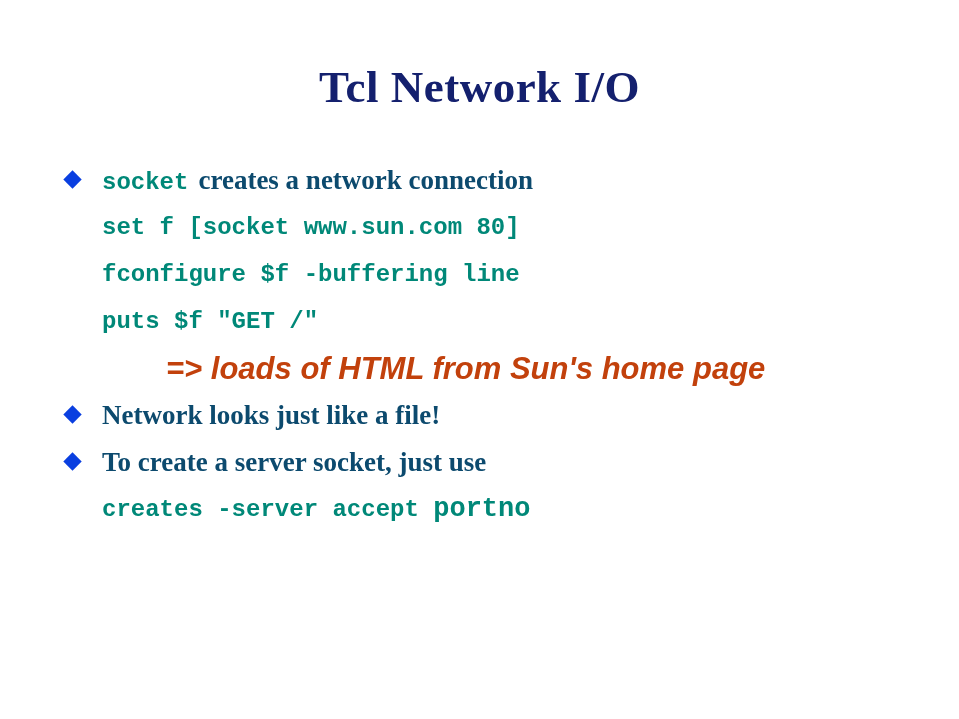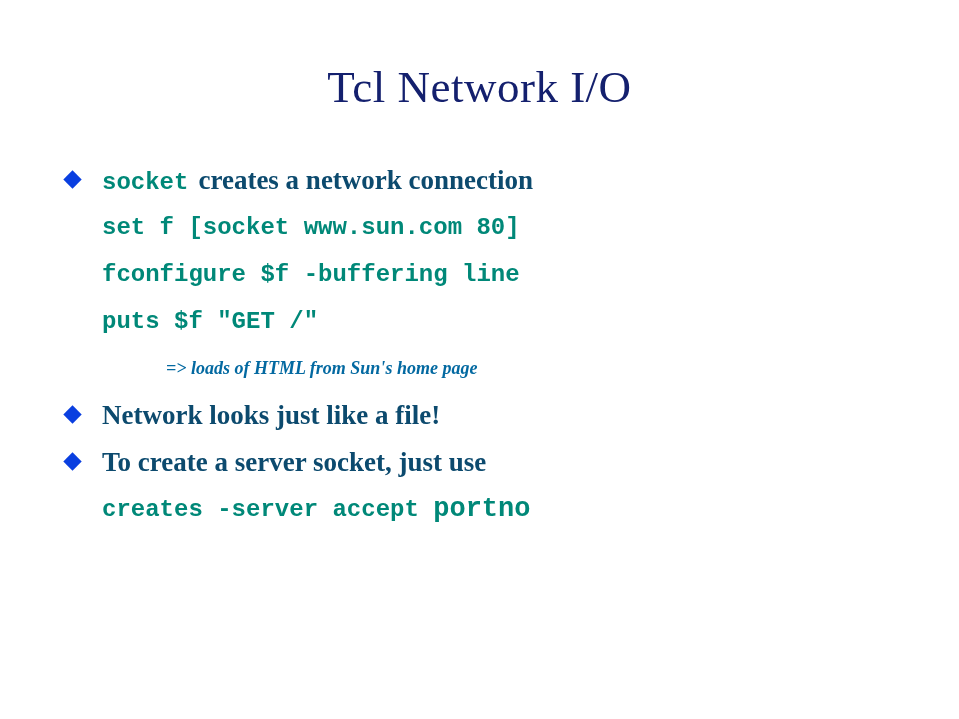--- a/index.html
+++ b/index.html
@@ -24,21 +24,21 @@
   }
 
   
   .slide-title {
     position: absolute;
     top: 62px;
     left: 0;
     width: 959px;
     text-align: center;
     font-family: "Liberation Serif", "DejaVu Serif", serif;
-    font-weight: normal;
+    font-weight: bold;
     font-size: 45px;
     line-height: 50px;
     color: #14206e;
     letter-spacing: 0.5px;
     white-space: nowrap;
   }
 
   
   .body-block {
     position: absolute;
@@ -95,25 +95,25 @@
   
   .code-row {
     padding-left: 44px;
   }
 
   
   .result-row {
     padding-left: 108px;
   }
   .result {
-    font-family: Liberation Serif, serif;
+    font-family: Liberation Sans, sans-serif;
     font-weight: bold;
     font-style: italic;
-    font-size: 18px;
-    color: #0369a1;
+    font-size: 31px;
+    color: #c2410c;
     vertical-align: baseline;
   }
 
   .gap-sm { display: inline-block; width: 10px; }
 </style>
 </head>
 <body>
 
 <div class="slide">
 

